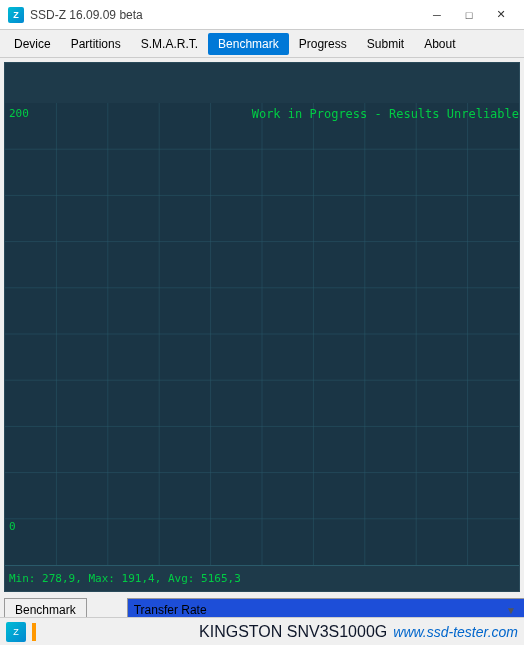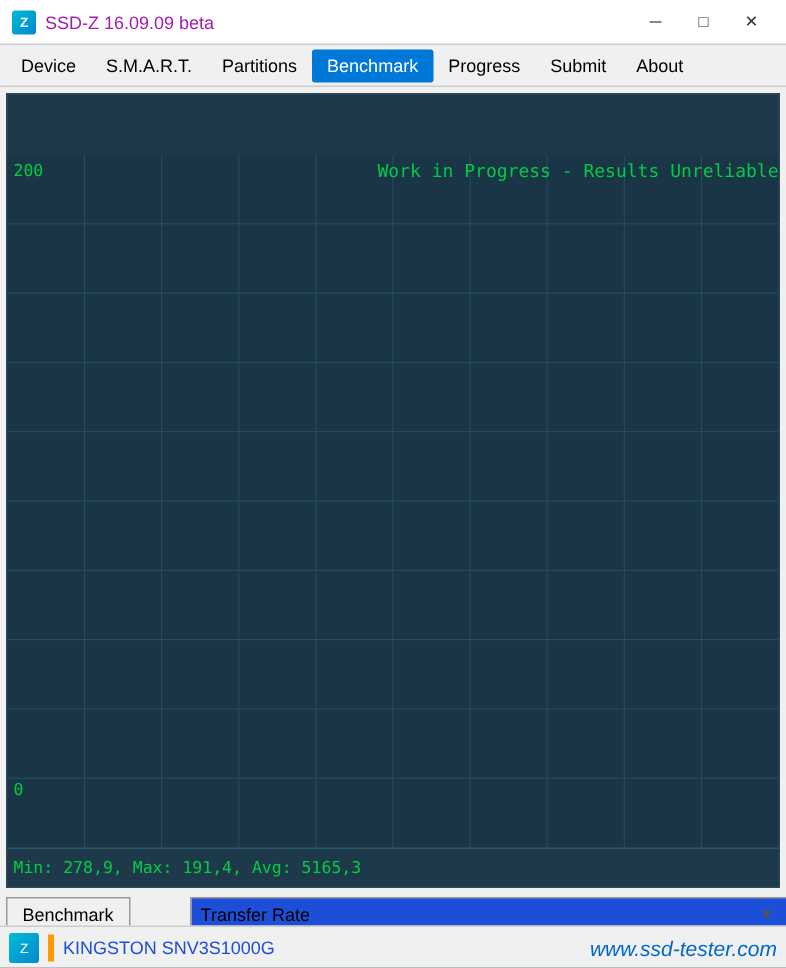--- a/index.html
+++ b/index.html
@@ -35,21 +35,21 @@
       border-radius: 2px;
       display: flex;
       align-items: center;
       justify-content: center;
       font-size: 9px;
       color: white;
       font-weight: bold;
     }
     .title-bar-title {
       font-size: 12px;
-      color: #a21caf;
+      color: #404040;
     }
     .title-bar-controls {
       display: flex;
       gap: 2px;
     }
     .title-btn {
       width: 30px;
       height: 20px;
       background: transparent;
       border: none;
@@ -227,23 +227,24 @@
       justify-content: center;
       font-size: 9px;
       color: white;
     }
     .status-drive-indicator {
       width: 4px;
       height: 18px;
       background: #ff9800;
     }
     .status-drive-name {
-      font-size: 12px;
-      color: #1d4ed8;
+      font-size: 16px;
+      color: #0f172a;
       flex: 1;
+      text-align: right;
     }
     .status-website {
       font-size: 14px;
       color: #0066cc;
       font-style: italic;
     }
   </style>
 </head>
 <body>
 
@@ -256,22 +257,22 @@
   </div>
   <div class="title-bar-controls">
     <button class="title-btn">─</button>
     <button class="title-btn">□</button>
     <button class="title-btn close">✕</button>
   </div>
 </div>
 
 <div class="menu-bar">
   <div class="menu-item">Device</div>
+  <div class="menu-item">Partitions</div>
   <div class="menu-item">S.M.A.R.T.</div>
-  <div class="menu-item">Partitions</div>
   <div class="menu-item active">Benchmark</div>
   <div class="menu-item">Progress</div>
   <div class="menu-item">Submit</div>
   <div class="menu-item">About</div>
 </div>
 
 <div class="main-content">
 
   <div class="chart-area">
 

